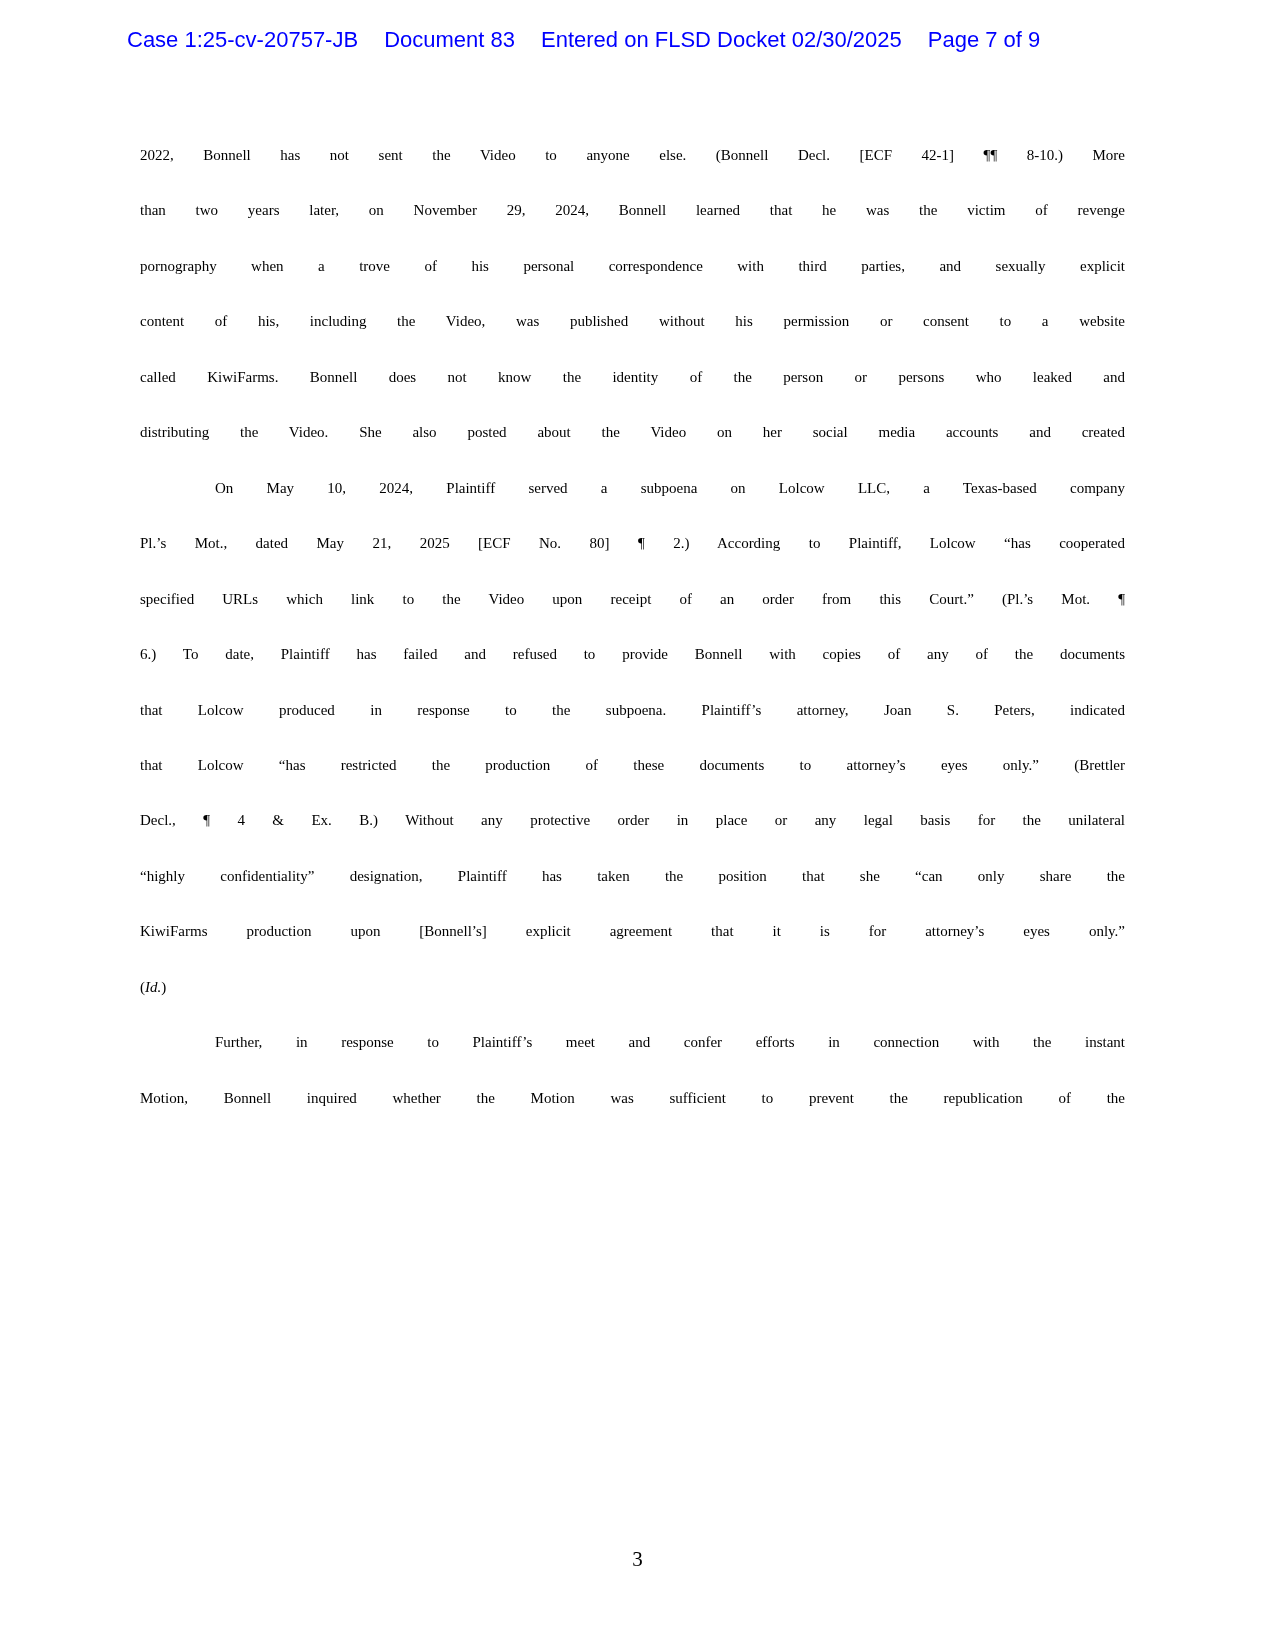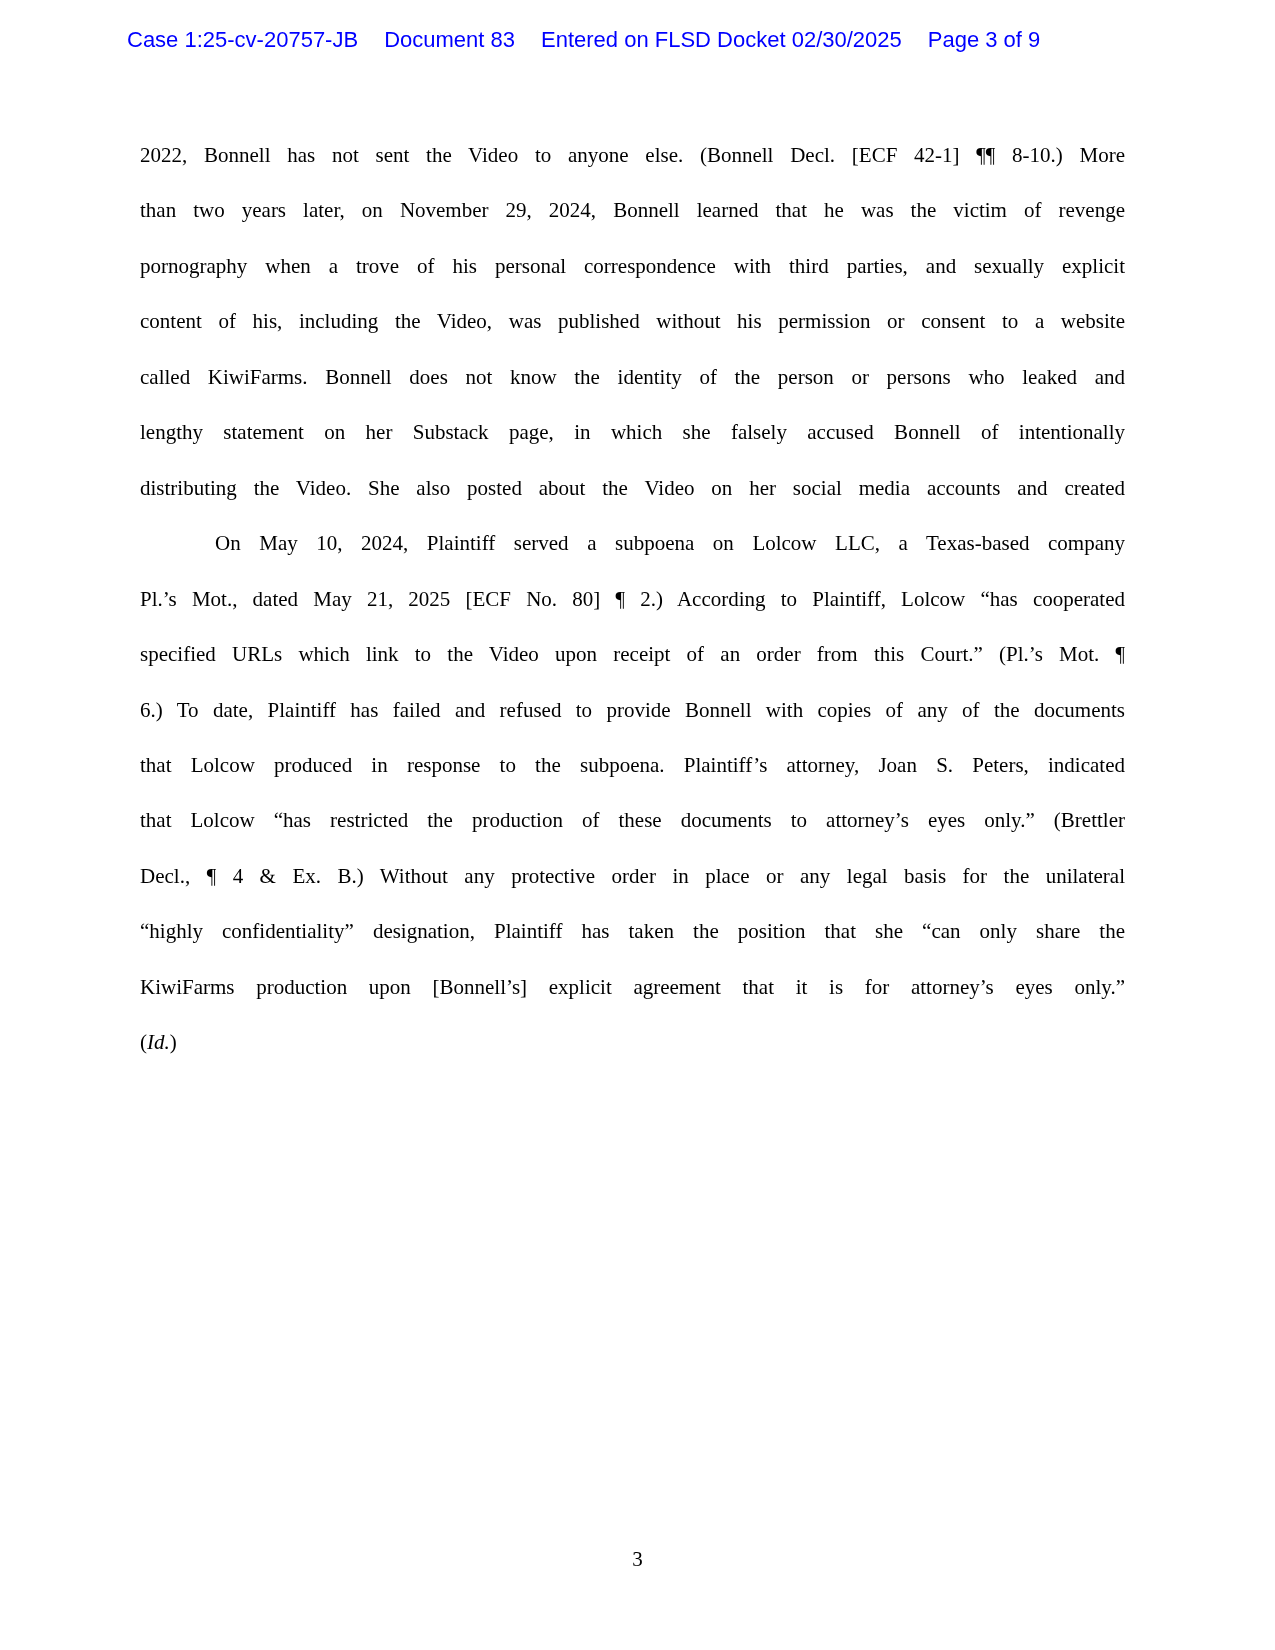--- a/index.html
+++ b/index.html
@@ -26,21 +26,21 @@
     font-size: 22px;
     white-space: pre;
     color: #0000ff;
     align-items: flex-end;
   }
   .doc-body {
     position: absolute;
     top: 128px;
     left: 140px;
     width: 985px;
-    font-size: 21px;
+    font-size: 15px;
   }
   .line {
     line-height: 55.45px;
     text-align: justify;
     text-align-last: justify;
   }
   .line.last {
     text-align-last: left;
   }
   .line.indent {
@@ -58,42 +58,45 @@
 </style>
 </head>
 <body>
 
 <div class="page">
 
   <div class="case-header" style="color: rgb(0, 0, 255);">
     <span>Case 1:25-cv-20757-JB</span>
     <span>Document 83</span>
     <span>Entered on FLSD Docket 02/30/2025</span>
-    <span>Page 3 of 9</span>
+    <span>Page 7 of 9</span>
   </div>
 
   <div class="doc-body">
       <div class="paragraph">
         <div class="line"><span>2022, Bonnell has not sent the Video to anyone else.  (Bonnell Decl. [ECF 42-1] ¶¶ 8-10.) More</span></div>
         <div class="line"><span>than two years later, on November 29, 2024, Bonnell learned that he was the victim of revenge</span></div>
         <div class="line"><span>pornography when a trove of his personal correspondence with third parties, and sexually explicit</span></div>
         <div class="line"><span>content of his, including the Video, was published without his permission or consent to a website</span></div>
         <div class="line"><span>called KiwiFarms.  Bonnell does not know the identity of the person or persons who leaked and</span></div>
-        <div class="line"><span>lengthy statement on her Substack page, in which she falsely accused Bonnell of intentionally</span></div>
         <div class="line"><span>distributing the Video.  She also posted about the Video on her social media accounts and created</span></div>
       </div>
       <div class="paragraph">
         <div class="line indent"><span>On May 10, 2024, Plaintiff served a subpoena on Lolcow LLC, a Texas-based company</span></div>
         <div class="line"><span>Pl.’s Mot., dated May 21, 2025 [ECF No. 80] ¶ 2.)  According to Plaintiff, Lolcow “has cooperated</span></div>
         <div class="line"><span>specified URLs which link to the Video upon receipt of an order from this Court.”  (Pl.’s Mot. ¶</span></div>
         <div class="line"><span>6.)  To date, Plaintiff has failed and refused to provide Bonnell with copies of any of the documents</span></div>
         <div class="line"><span>that Lolcow produced in response to the subpoena.  Plaintiff’s attorney, Joan S. Peters, indicated</span></div>
         <div class="line"><span>that Lolcow “has restricted the production of these documents to attorney’s eyes only.”  (Brettler</span></div>
         <div class="line"><span>Decl., ¶ 4 &amp; Ex. B.)  Without any protective order in place or any legal basis for the unilateral</span></div>
         <div class="line"><span>“highly confidentiality” designation, Plaintiff has taken the position that she “can only share the</span></div>
         <div class="line"><span>KiwiFarms production upon [Bonnell’s] explicit agreement that it is for attorney’s eyes only.”</span></div>
         <div class="line last"><span>(</span><i>Id.</i><span>)</span></div>
       </div>
+      <div class="paragraph">
+        <div class="line indent"><span>Further, in response to Plaintiff’s meet and confer efforts in connection with the instant</span></div>
+        <div class="line"><span>Motion, Bonnell inquired whether the Motion was sufficient to prevent the republication of the</span></div>
+      </div>
     </div>
 
   <div class="page-footer">3</div>
 
 </div>
 
 </body></html>

